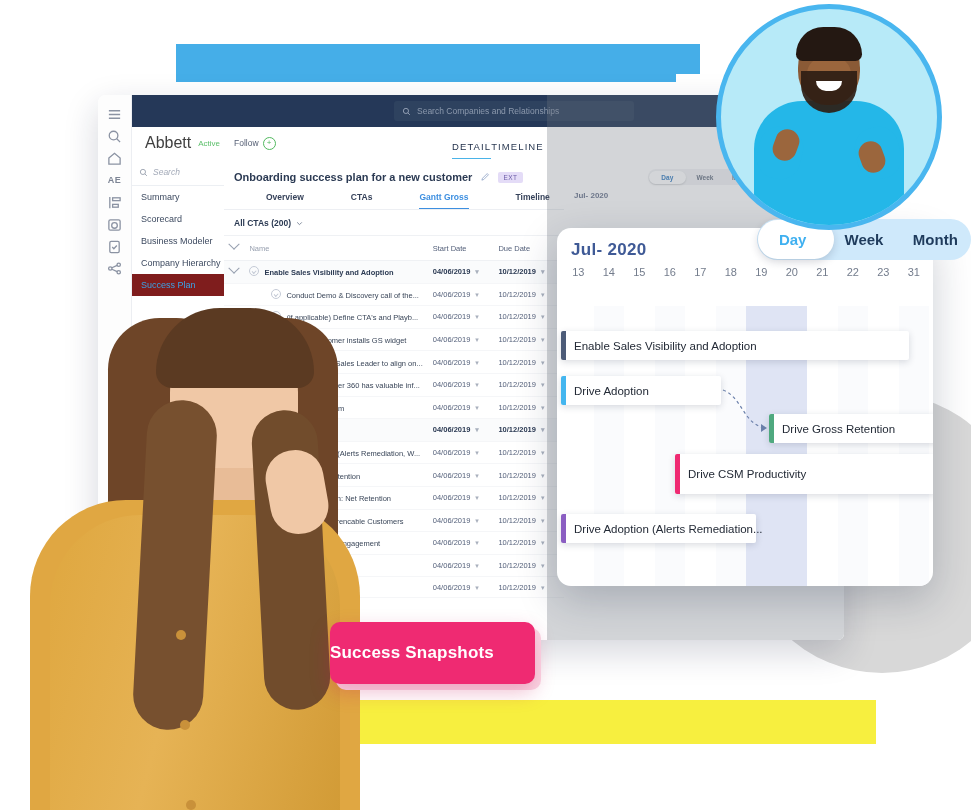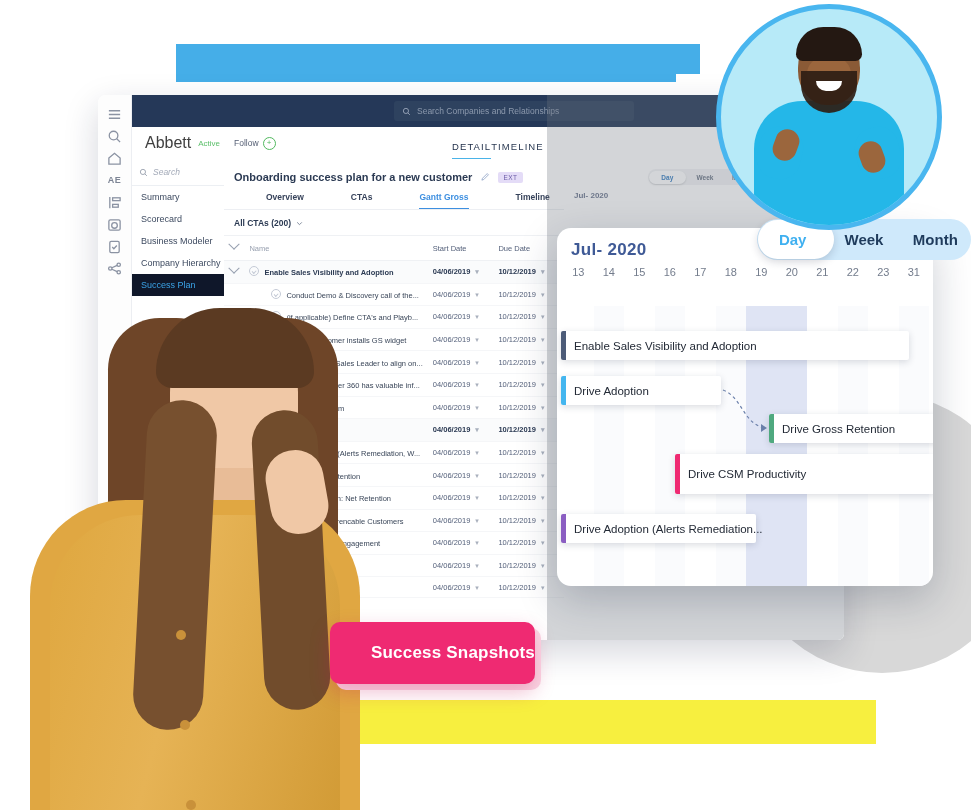--- a/index.html
+++ b/index.html
@@ -47,21 +47,21 @@
   .dtabs{position:absolute;left:330px;top:46px;display:flex;margin-left:24px;}
   .dtabs div{font-size:9.5px;letter-spacing:1.1px;color:#2b3a53;padding-bottom:6px;}
   .dtabs div.on{color:#1b2a45;border-bottom:2px solid #4ab3e8;}
 
   
   .lnav{position:absolute;left:34px;top:64px;width:92px;bottom:0;background:#fff;border-right:1px solid #eef0f4;}
   .lnav .srch{height:26px;border-bottom:1px solid #eceff3;display:flex;align-items:center;padding-left:7px;}
   .lnav .srch svg{width:9px;height:9px;stroke:#98a0ae;fill:none;stroke-width:1.6;margin-right:5px;}
   .lnav .srch span{font-size:8.5px;color:#a3aab8;font-style:italic;}
   .lnav .it{height:22px;display:flex;align-items:center;padding-left:9px;font-size:9px;color:#3d4a60;}
-  .lnav .it.on{background:#0f172a;color:#3aa2e6;}
+  .lnav .it.on{background:#7f1d1d;color:#3aa2e6;}
   .badge2{position:absolute;left:72px;top:198px;width:15px;height:15px;border-radius:50%;background:#eceef2;color:#63708a;
           font-size:8px;display:flex;align-items:center;justify-content:center;}
 
   
   .main{position:absolute;left:126px;top:64px;right:280px;bottom:0;background:#fff;}
   .mtitle{display:flex;align-items:center;padding:12px 0 0 10px;}
   .mtitle b{font-size:11px;color:#2b3a53;font-weight:700;}
   .pencil{margin-left:8px;width:10px;height:10px;stroke:#8fa3c6;fill:none;stroke-width:1.3;}
   .ext{margin-left:8px;background:#e4dcf7;color:#6a5ba7;font-size:6.5px;padding:2px 5px;border-radius:2px;letter-spacing:.5px;}
   .mtabs{display:flex;gap:15px;padding:9px 0 0 10px;border-bottom:1px solid #edeff3;}
@@ -150,21 +150,21 @@
   .w-body{position:absolute;left:40px;top:200px;width:330px;height:320px;border-radius:96px 96px 0 0;background:#e0a742;}
   .w-shade{position:absolute;left:60px;top:215px;width:290px;height:300px;border-radius:90px 90px 0 0;
            background:linear-gradient(105deg,#dfa73f 0%,#e6b355 45%,#d29b36 100%);}
   .w-hair2{position:absolute;left:150px;top:100px;width:70px;height:330px;border-radius:40px;background:#77502f;transform:rotate(3deg);}
   .w-hair3{position:absolute;left:268px;top:110px;width:66px;height:300px;border-radius:40px;background:#714c2c;transform:rotate(-3deg);}
   .w-hand{position:absolute;left:278px;top:150px;width:58px;height:84px;border-radius:28px;background:#f0c8a6;transform:rotate(-10deg);}
   .w-btn{position:absolute;width:10px;height:10px;border-radius:50%;background:#c9913a;}
 
   
   .snap{position:absolute;left:330px;top:622px;width:205px;height:62px;background:#ef2a72;border-radius:10px;
-        display:flex;align-items:center;justify-content:flex-end;box-shadow:0 8px 20px rgba(200,20,90,.28);}
+        display:flex;align-items:center;justify-content:flex-start;box-shadow:0 8px 20px rgba(200,20,90,.28);}
   .snap span{color:#fff;font-size:17px;font-weight:700;letter-spacing:.2px;}
   .snap-back{position:absolute;left:336px;top:628px;width:205px;height:62px;background:#fbd9e6;border-radius:10px;}
 </style>
 </head>
 <body>
 
 <div id="stage">
 
   <div class="deco-grey-circle"></div>
   <div class="deco-yellow"></div>

